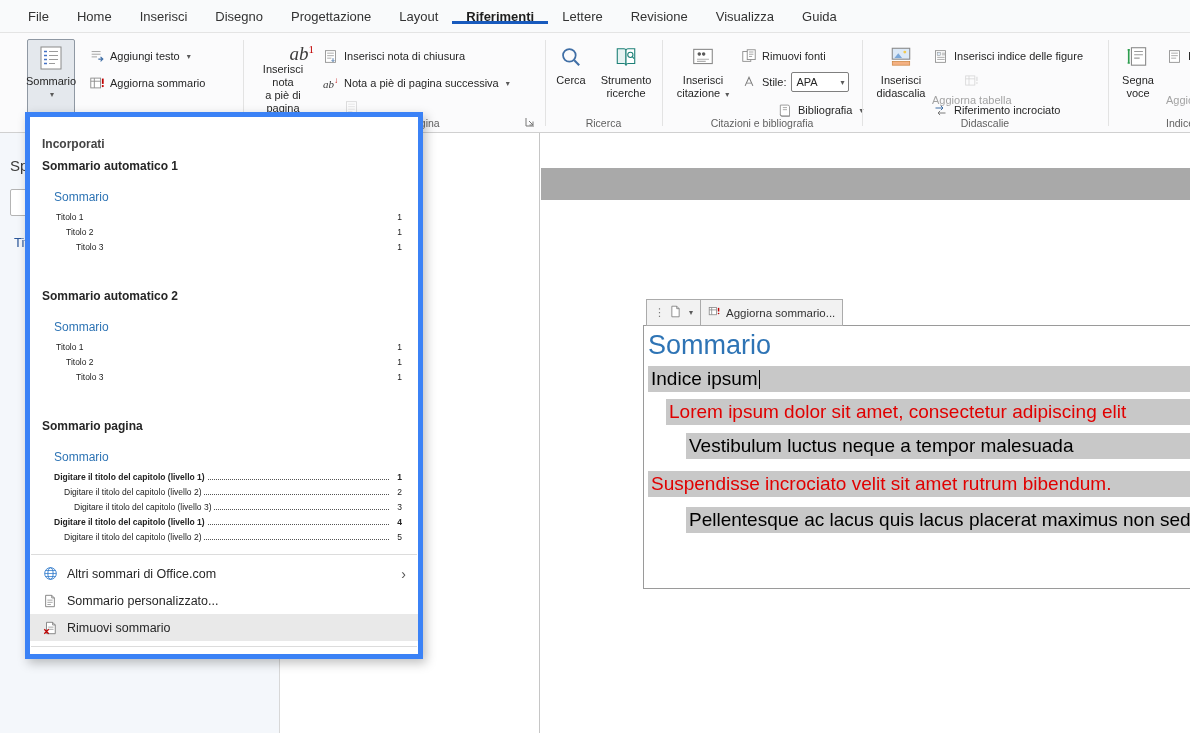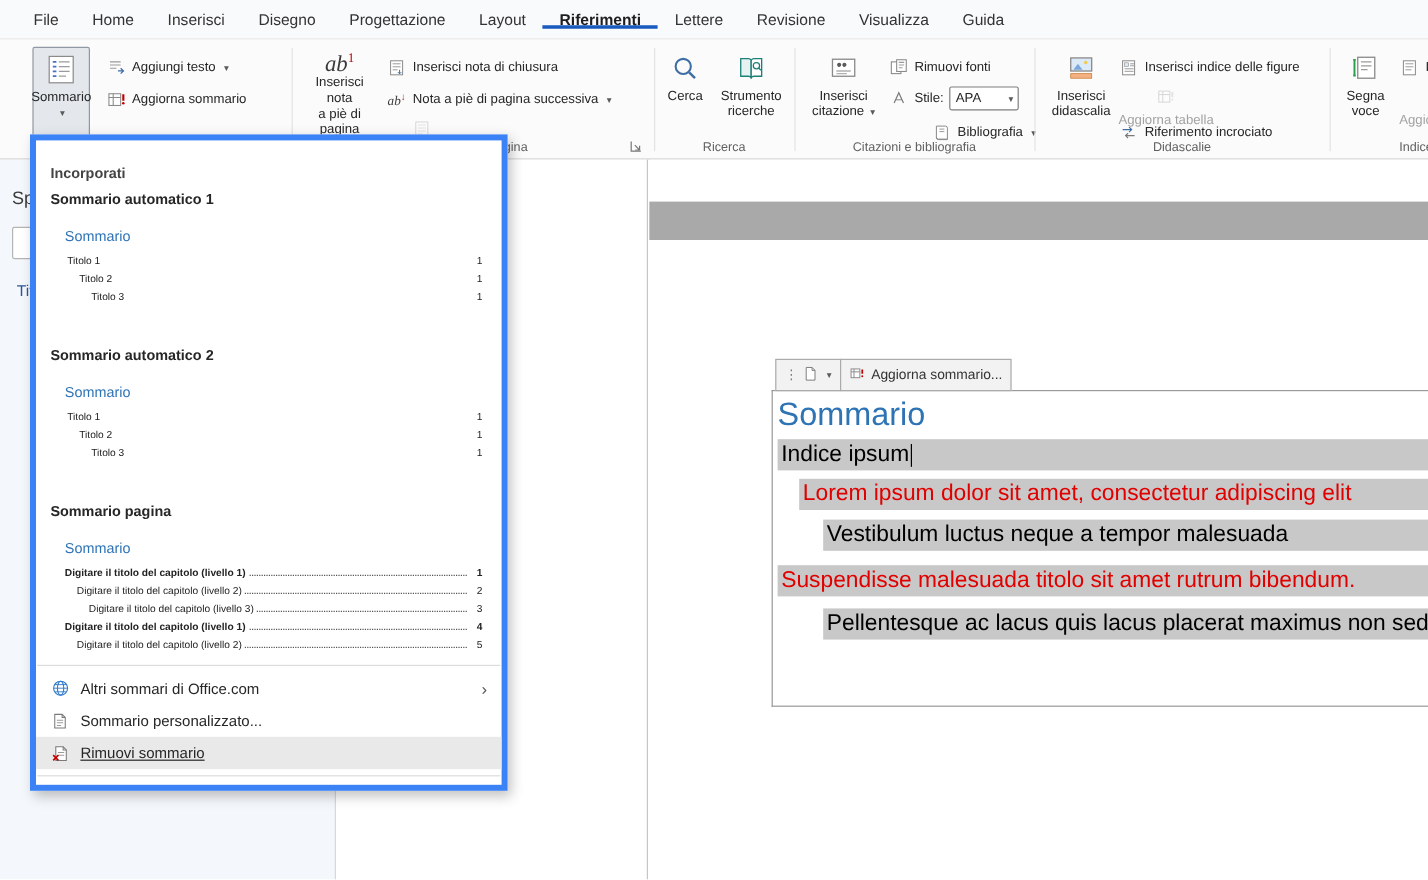--- a/index.html
+++ b/index.html
@@ -70,21 +70,21 @@
   .g-preview-title { color:#2e74b5; font-size:12px; margin-bottom:8px; padding-left:12px; }
   .g-row { display:flex; align-items:baseline; font-size:8.5px; color:#222; margin-bottom:5px; padding-right:4px; }
   .g-row .sp { flex:1; }
   .g-row .lead { flex:1; border-bottom:1px dotted #555; margin:0 3px 2px 3px; }
   .g-row .pg { width:10px; text-align:right; }
   .g-row.b { font-weight:bold; }
   .ind-a1 { margin-left:14px; } .ind-a2 { margin-left:24px; } .ind-a3 { margin-left:34px; }
   .ind-m1 { margin-left:12px; } .ind-m2 { margin-left:22px; } .ind-m3 { margin-left:32px; }
   .menu-sep { border-top:1px solid #dcdcdc; margin:5px 1px; }
   .menu-cmd { display:flex; align-items:center; gap:9px; height:27px; padding:0 12px; font-size:12.5px; color:#262626; }
-  .menu-cmd.hl { background:#e9e9e9;text-decoration:underline; }
+  .menu-cmd.hl { background:#e9e9e9; }
   .menu-cmd.disabled { color:#a6a6a6; }
   .menu-cmd.disabled .mi { opacity:.5; }
   .mi { width:16px; height:16px; flex:0 0 16px; display:flex; align-items:center; justify-content:center; }
   .cmd-chevron { margin-left:auto; color:#555; font-size:14px; }
 </style>
 </head>
 <body>
 
 <div class="tabs-row">
   <div class="tab">File</div>
@@ -131,21 +131,21 @@
           <path d="M15.5 4v6" stroke="#c00000" stroke-width="2"></path>
           <circle cx="15.5" cy="12.5" r="1.2" fill="#c00000"></circle>
         </svg>
     </span>
     <span>Aggiorna sommario</span>
   </div>
   <div class="group-label" style="left:27px; width:180px;">Sommario</div>
 
   <div class="rb-sep" style="left:243px;"></div>
 
-  <div class="big-btn" style="left:252px; width:62px;">
+  <div class="big-btn" style="left:252px; width:62px;align-items:flex-end;">
     <span class="bi">
         <span class="ab-glyph">ab<sup>1</sup></span>
       </span>
     <span>Inserisci nota</span>
     <span>a piè di pagina</span>
   </div>
   <div class="small-btn" style="left:322px; top:12px;">
     <span class="si">
       <svg viewBox="0 0 18 18" width="15" height="15">
           <rect x="3" y="2" width="12" height="14" fill="#fff" stroke="#8a8a8a"></rect>
@@ -379,21 +379,21 @@
     <span>Indice ipsum</span>
     <span class="caret"></span>
   </div>
   <div class="toc-bar red" style="left:125px; top:266px;">
     <span>Lorem ipsum dolor sit amet, consectetur adipiscing elit</span>
   </div>
   <div class="toc-bar" style="left:145px; top:300px;">
     <span>Vestibulum luctus neque a tempor malesuada</span>
   </div>
   <div class="toc-bar red" style="left:107px; top:338px;">
-    <span>Suspendisse malesuada titolo sit amet rutrum bibendum.</span>
+    <span>Suspendisse incrociato velit sit amet rutrum bibendum.</span>
   </div>
   <div class="toc-bar" style="left:145px; top:374px;">
     <span>Pellentesque ac lacus quis lacus placerat maximus non sed au</span>
   </div>
 </div>
 
 <div class="toc-menu">
   <div class="menu-content">
     <div class="menu-header">Incorporati</div>
 

